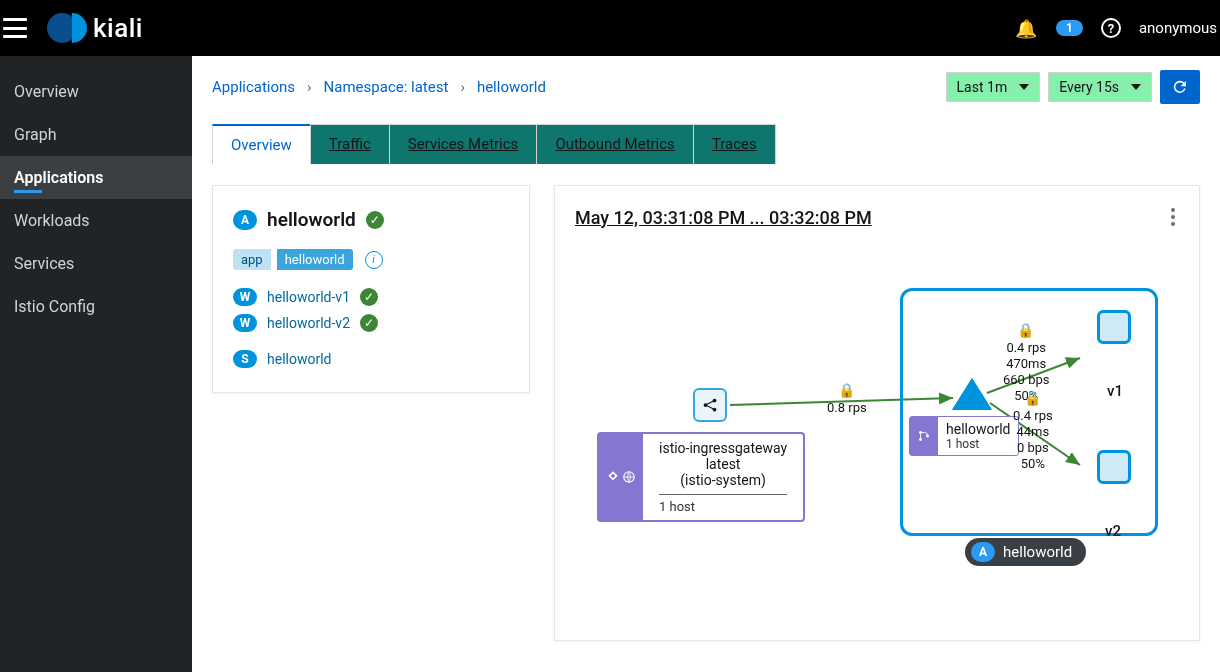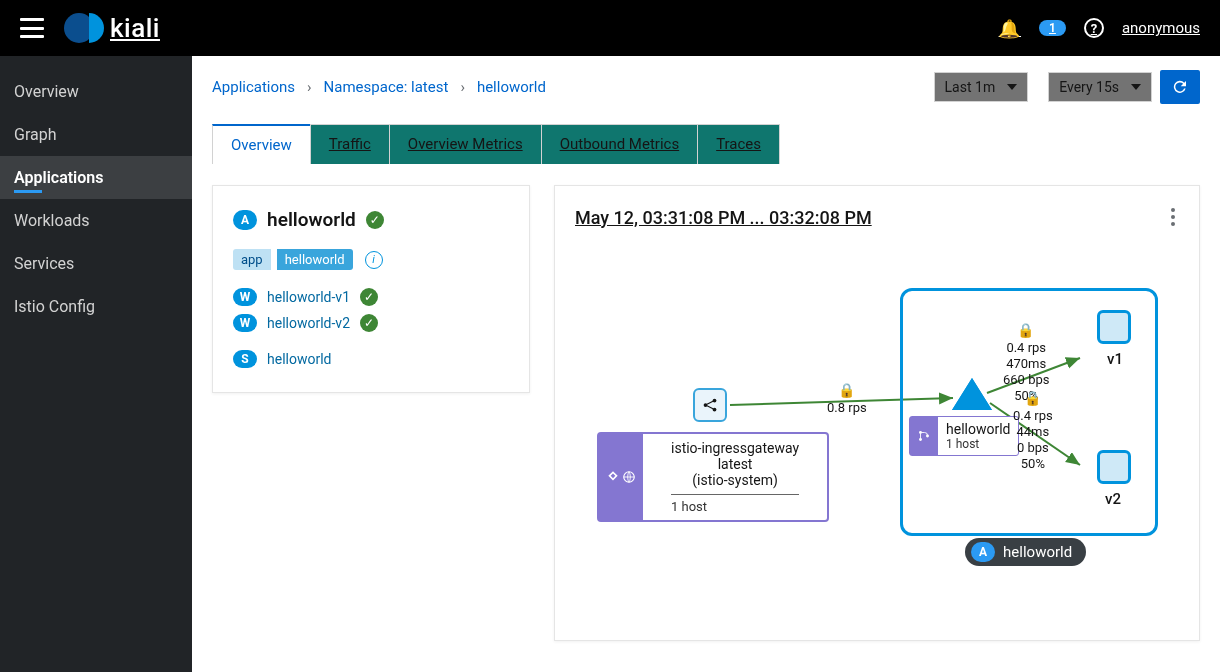--- a/index.html
+++ b/index.html
@@ -1,18 +1,18 @@
 <!DOCTYPE html>
 <html><head>
 <meta charset="utf-8">
 <style>
   * { box-sizing: border-box; margin: 0; padding: 0; }
   body { font-family: -apple-system, BlinkMacSystemFont, "Segoe UI", Roboto, Helvetica, Arial, sans-serif; font-size: 14px; color: #151515; background: #f0f0f0; }
   
-  .topbar { height: 56px; background: #000; display: flex; align-items: center; padding: 0 20px; color: #fff; text-decoration: underline; }
+  .topbar { height: 56px; background: #000; display: flex; align-items: center; padding: 0 3px; color: #fff; }
   .hamburger { width: 24px; height: 20px; display: flex; flex-direction: column; justify-content: space-between; cursor: pointer; margin-right: 20px; }
   .hamburger span { display: block; height: 3px; background: #fff; border-radius: 1px; }
   .brand { display: flex; align-items: center; gap: 10px; }
   .brand-logo { width: 36px; height: 30px; position: relative; }
   .brand-logo .moon { position: absolute; width: 30px; height: 30px; border-radius: 50%; background: #0b4e8e; left: 0; top: 0; }
   .brand-logo .moon2 { position: absolute; width: 30px; height: 30px; border-radius: 50%; background: #0093dd; left: 10px; top: 0; clip-path: inset(0 0 0 50%); }
   .brand-text { font-size: 26px; font-weight: 500; letter-spacing: 0.5px; }
   .topbar-spacer { flex: 1; }
   .topbar-right { display: flex; align-items: center; gap: 18px; }
   .bell { font-size: 18px; }
@@ -26,21 +26,21 @@
   .side-item.active { background: #3c3f42; color: #fff; font-weight: 600; position: relative; }
   .side-item.active::after { content:""; position:absolute; left:14px; bottom:6px; width:28px; height:3px; background:#2b9af3; }
 
   .main { flex: 1; background: #fff; overflow: auto; position: relative; }
   .crumb-row { display: flex; align-items: center; padding: 14px 20px 0 20px; gap: 12px; }
   .crumbs { display: flex; align-items: center; gap: 12px; font-size: 15px; }
   .crumbs a { color: #0066cc; text-decoration: none; cursor: pointer; }
   .crumb-sep { color: #6a6e73; }
   .crumb-spacer { flex:1; }
   .sel-group { display: flex; gap: 8px; align-items: center; }
-  .sel { border: 1px solid #d2d2d2; background: #737373; padding: 6px 10px; display: flex; align-items: center; gap: 12px; cursor: pointer; font-size: 14px; margin-left: 12px; }
+  .sel { border: 1px solid #d2d2d2; background: #86efac; padding: 6px 10px; display: flex; align-items: center; gap: 12px; cursor: pointer; font-size: 14px; }
   .caret { width:0; height:0; border-left:5px solid transparent; border-right:5px solid transparent; border-top:6px solid #151515; }
   .refresh-btn { width: 40px; height: 34px; background: #0066cc; display:flex; align-items:center; justify-content:center; cursor:pointer; border-radius:2px; }
   .refresh-btn svg { fill:#fff; }
 
   .tabs { display: flex; margin: 20px 20px 0 20px; border-bottom: 1px solid transparent; }
   .tab { padding: 10px 18px; border: 1px solid #d2d2d2; border-bottom: none; background: #fff; cursor: pointer; font-size: 15px; margin-right: -1px; }
   .tab.active { border-top: 2px solid #0066cc; color: #0066cc; }
   .tab:not(.active) { background: #0f766e; text-decoration: underline; }
 
   .content-row { display: flex; gap: 24px; padding: 20px; align-items: flex-start; }
@@ -67,33 +67,33 @@
   .time-range { font-size: 18px; font-weight: 500; }
   .kebab { display:flex; flex-direction:column; gap:3px; cursor:pointer; padding:4px; }
   .kebab span { width:4px; height:4px; background:#6a6e73; border-radius:50%; }
 
   .graph-area { position: relative; height: 380px; margin-top: 10px; }
   .node { position:absolute; }
   .small-node { width:34px; height:34px; border:2px solid #39a5dc; border-radius:6px; background:#eaf4fb; display:flex; align-items:center; justify-content:center; }
   .small-node.blank { border:3px solid #0093dd; background:#cfe9f7; }
   .gateway-box { border:2px solid #8476d1; border-radius:4px; background:#fff; display:flex; }
   .gateway-icon { width:44px; background:#8476d1; display:flex; align-items:center; justify-content:center; color:#fff; flex-direction:row; gap:2px;}
-  .gateway-body { padding:6px 28px; text-align:center; font-size:14px; }
+  .gateway-body { padding:6px 16px; text-align:center; font-size:14px; }
   .gateway-sub { border-top:1px solid #666; margin-top:6px; padding-top:4px; font-size:13px; text-align:left; color:#333;}
   .svc-box { border:1px solid #8476d1; border-radius:3px; background:#fff; display:flex; }
   .svc-icon { width:28px; background:#8476d1; display:flex; align-items:center; justify-content:center; color:#fff; }
   .svc-body { padding:4px 8px; font-size:14px; }
   .svc-sub { font-size:12px; color:#333; }
   .triangle-wrap { width:40px; height:34px; position:absolute; }
   .triangle { width:0; height:0; border-left:17px solid transparent; border-right:17px solid transparent; border-bottom:28px solid #cfe9f7; filter: drop-shadow(0 0 0 #0093dd); }
   .triangle::before { content:""; position:absolute; left:-20px; top:-4px; width:0; height:0; border-left:20px solid transparent; border-right:20px solid transparent; border-bottom:32px solid #0093dd; z-index:-1;}
   .big-box { position:absolute; border:3px solid #0093dd; border-radius:12px; }
   .bottom-pill { position:absolute; background:#393f44; color:#fff; border-radius:14px; padding:4px 14px 4px 6px; display:flex; align-items:center; gap:8px; font-size:15px;}
   .bottom-pill .badge { background:#2b9af3; }
-  .v-label { position:absolute; font-size:15px; font-weight:500; }
+  .v-label { position:absolute; font-size:15px; font-weight:500;margin-top:32px; }
   .edge-text { position:absolute; font-size:13px; line-height:1.25; text-align:center; }
   .lock { font-size:14px; }
 
   svg.edges { position:absolute; top:0; left:0; width:100%; height:100%; pointer-events:none; }
 </style>
 </head>
 <body>
 
 <div class="topbar">
   <div class="hamburger">
@@ -150,21 +150,21 @@
           <svg width="18" height="18" viewBox="0 0 24 24">
               <path d="M17.65 6.35A8 8 0 1 0 19.5 14h-2.1a6 6 0 1 1-1.2-6.2L13 11h7V4l-2.35 2.35z"></path>
             </svg>
         </div>
       </div>
     </div>
 
     <div class="tabs">
       <div class="tab active">Overview</div>
       <div class="tab">Traffic</div>
-      <div class="tab">Overview Metrics</div>
+      <div class="tab">Services Metrics</div>
       <div class="tab">Outbound Metrics</div>
       <div class="tab">Traces</div>
     </div>
 
     <div class="content-row">
       <div class="card left-card">
         <div class="title-line">
           <span class="badge badge-A">A</span>
           <span class="app-title">helloworld</span>
           <span class="ok-circle">✓</span>

